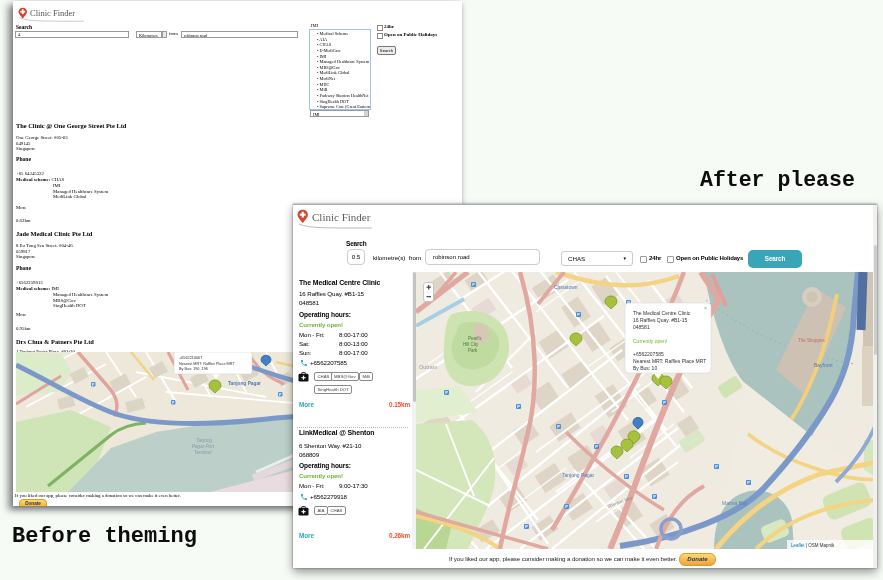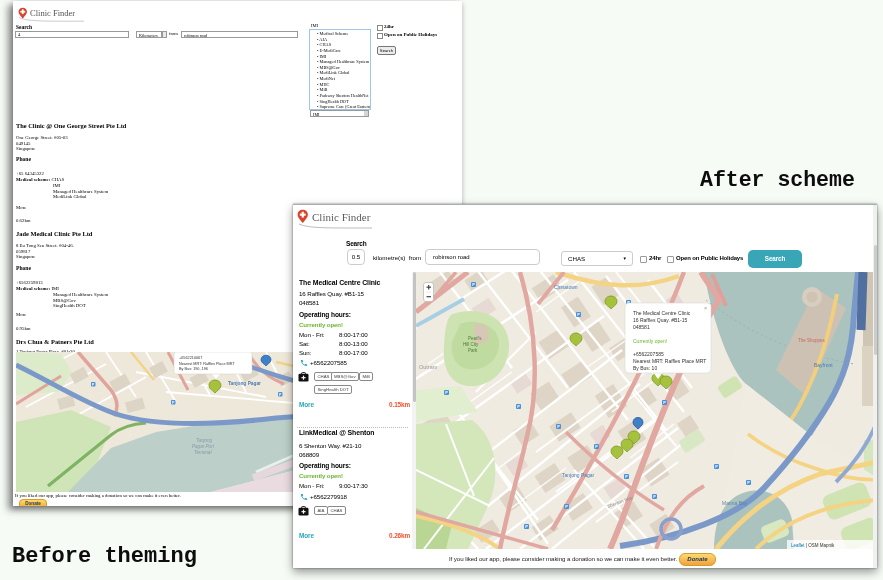--- a/index.html
+++ b/index.html
@@ -23,22 +23,22 @@
          font-family:"Liberation Sans",sans-serif;overflow:hidden;}
   #after .t{position:absolute;white-space:pre;line-height:1;}
   .teal{color:#2ba6b9;}
   .green{color:#6cb52d;}
   .red{color:#f4502e;}
   .tag{position:absolute;border:1px solid #8a8a8a;border-radius:2px;background:#fff;
        font-size:4.3px;color:#444;padding:1.5px 2.5px;line-height:1;white-space:pre;}
 </style>
 </head>
 <body>
-<div class="biglabel" id="lblafter" style="left:700px;top:168px;">After scheme</div>
-<div class="biglabel" id="lblbefore" style="left:12px;top:544px;font-size:22px;">Before theming</div>
+<div class="biglabel" id="lblafter" style="left:700px;top:168px;">After please</div>
+<div class="biglabel" id="lblbefore" style="left:12px;top:524px;font-size:22px;">Before theming</div>
 
 <div id="before">
 
   <svg class="abs" style="left:5px;top:6px;" width="9.5" height="12.5" viewBox="0 0 13 16">
     <path d="M6.5 0.4 C3 0.4 0.7 2.8 0.7 5.9 C0.7 9.2 4.6 12.5 6.5 15.4 C8.4 12.5 12.3 9.2 12.3 5.9 C12.3 2.8 10 0.4 6.5 0.4 Z" fill="#d8442b"></path>
     <rect x="5.3" y="2.6" width="2.4" height="6.6" fill="#fff"></rect>
     <rect x="3.2" y="4.7" width="6.6" height="2.4" fill="#fff"></rect>
   </svg>
   <div class="t" style="left:17px;top:8px;font-size:8.5px;color:#555;">Clinic Finder</div>
   <svg class="abs" style="left:6px;top:16px;" width="66" height="6" viewBox="0 0 66 6">

